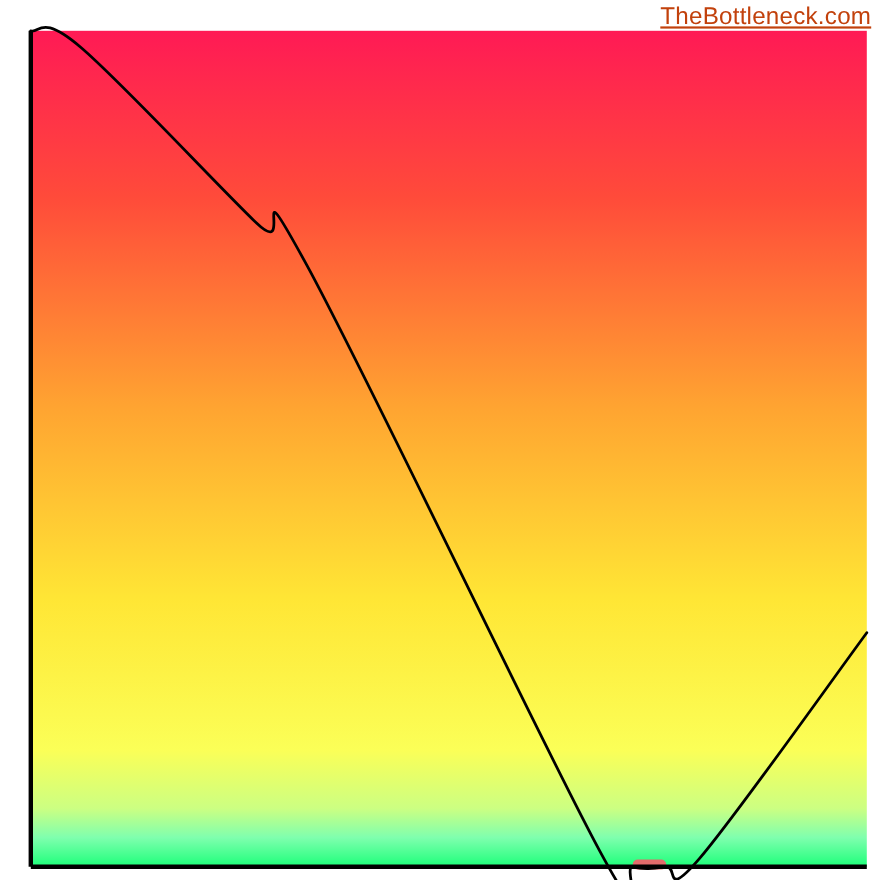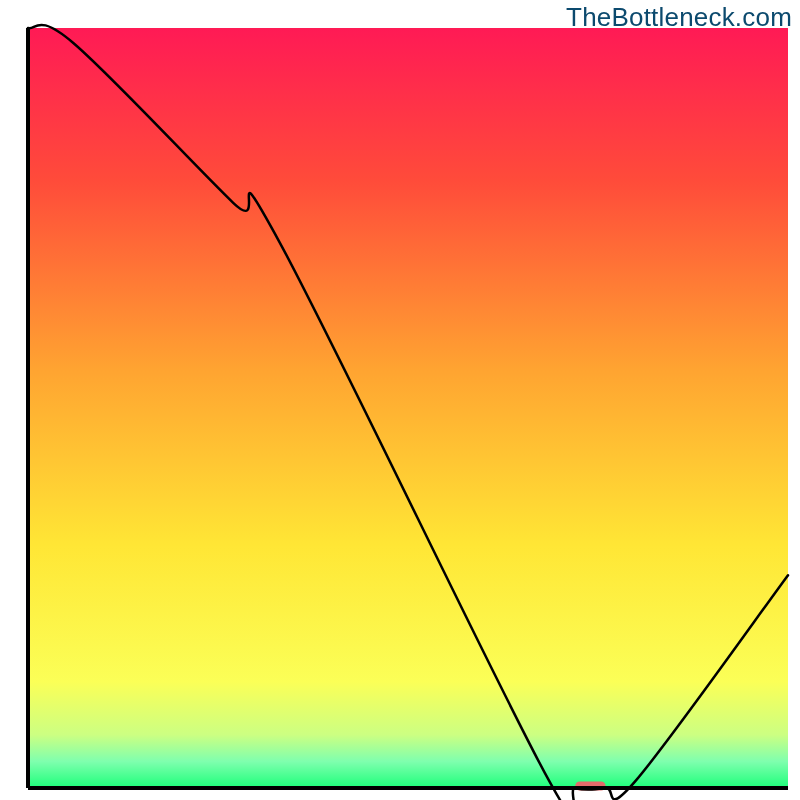--- a/index.html
+++ b/index.html
@@ -12,25 +12,26 @@
   }
   .container {
     position: relative;
     width: 800px;
     height: 800px;
   }
   .watermark {
     position: absolute;
     top: 2px;
     right: 8px;
-    color: #0c4a6e;
-    font-size: 26px;
+    color: #c2410c;
+    font-size: 22px;
     font-weight: 400;
     letter-spacing: 0.2px;
     z-index: 10;
+    text-decoration: underline;
   }
   svg {
     display: block;
   }
 </style>
 </head>
 <body>
 
 <div class="container">
   <div class="watermark">TheBottleneck.com</div>

